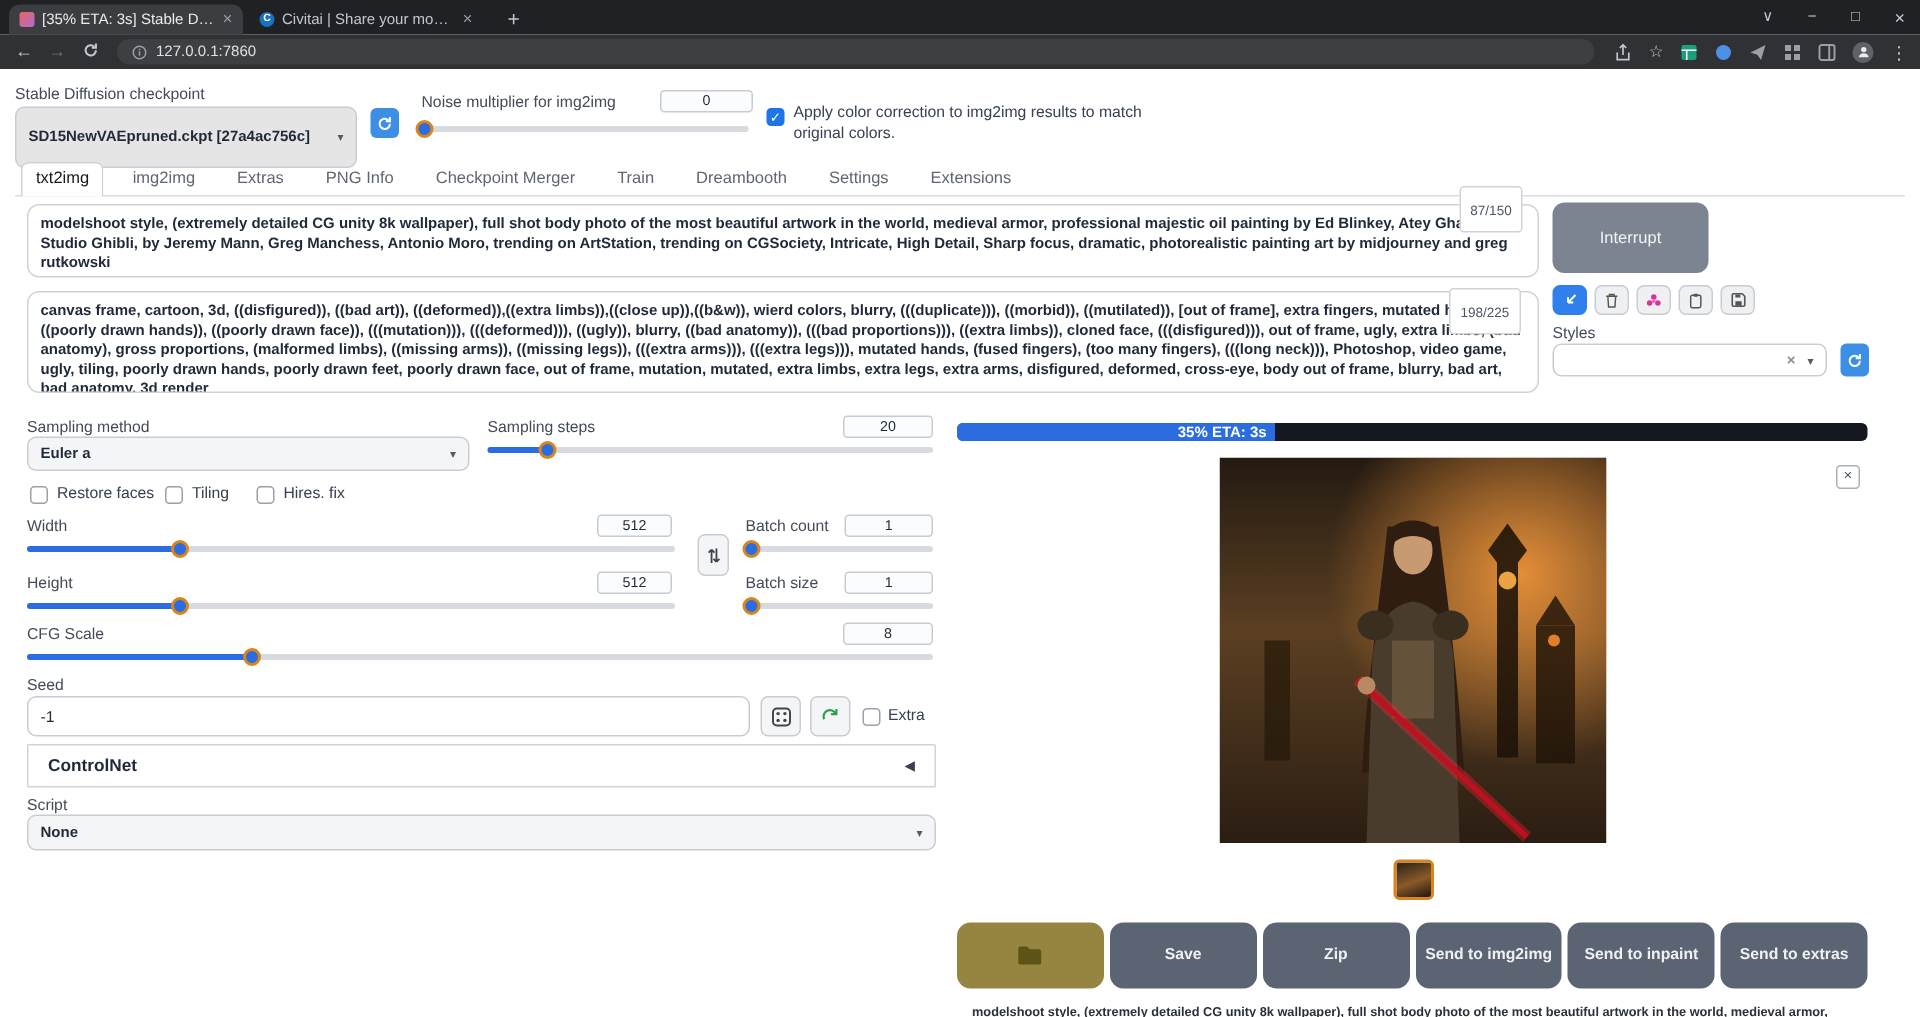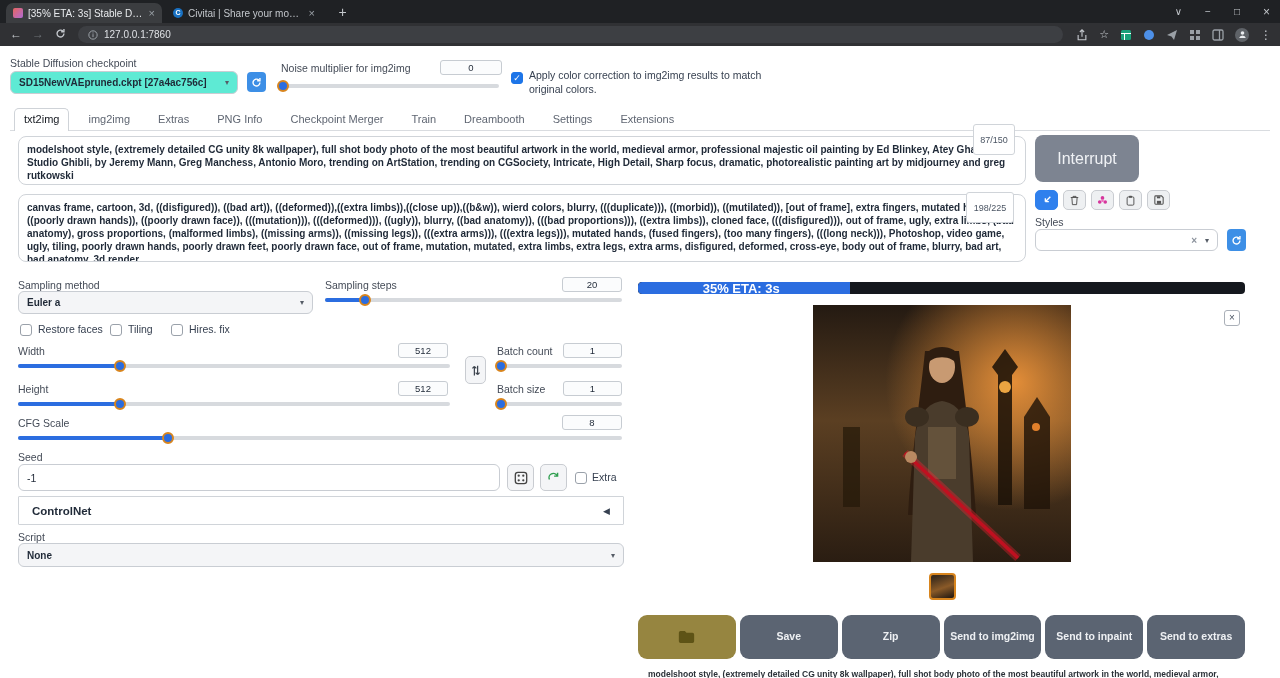--- a/index.html
+++ b/index.html
@@ -35,29 +35,29 @@
   .cb{position:absolute;width:12px;height:12px;border:1px solid #9aa1aa;border-radius:3px;background:#fff;}
   .cb.checked{background:#1d75e8;border-color:#1d75e8;color:#fff;font-size:9px;line-height:11px;text-align:center;}
   .cblbl{position:absolute;font-size:10.5px;color:#374151;}
   .blue-sq{position:absolute;background:#3d8fe6;border-radius:4px;display:flex;align-items:center;justify-content:center;}
   .tabrow{position:absolute;left:14px;top:62px;display:flex;gap:10px;height:23px;z-index:2;}
   .tabitem{padding:5px 9px 0 9px;font-size:11px;color:#5f6672;height:23px;}
   .tabitem.active{border:1px solid #cfd3d8;border-bottom:none;border-radius:5px 5px 0 0;background:#fff;color:#14181f;font-weight:400;padding-top:4px;}
   .tabs-divider{position:absolute;left:10px;right:10px;top:84px;height:1px;background:#d9dce0;}
   textarea{position:absolute;border:1px solid #d0d4d9;border-radius:8px;background:#fff;resize:none;outline:none;font-family:"Liberation Sans","DejaVu Sans",sans-serif;font-size:10px;font-weight:700;color:#1f2937;line-height:1.3;padding:6px 8px;overflow:hidden;}
   .counter{position:absolute;height:31px;border:1px solid #d0d4d9;border-radius:3px;background:#fff;font-size:9px;color:#4b5563;display:flex;align-items:center;justify-content:center;z-index:3;}
-  .gbtn{position:absolute;background:#7d8491;border-radius:8px;color:#f0f2f5;font-size:16px;display:flex;align-items:center;justify-content:center;}
+  .gbtn{position:absolute;background:#7d8491;border-radius:8px;color:#f0f2f5;font-size:11px;display:flex;align-items:center;justify-content:center;}
   .mini{position:absolute;width:23px;height:20px;border:1px solid #c9ccd1;border-radius:5px;background:#eef0f2;display:flex;align-items:center;justify-content:center;}
   .mini.blue{background:#2f80ed;border-color:#2f80ed;}
   .seedin{position:absolute;border:1px solid #c9cdd3;border-radius:6px;background:#fff;font-size:10.5px;color:#1f2937;padding:0 8px;outline:none;font-family:"Liberation Sans","DejaVu Sans",sans-serif;}
   .toolbtn{position:absolute;border:1px solid #c9ccd1;border-radius:5px;background:#f4f5f7;display:flex;align-items:center;justify-content:center;}
   .accordion{position:absolute;border:1px solid #d0d4d9;border-radius:1px;background:#fff;display:flex;align-items:center;padding:0 13px;font-size:11.5px;font-weight:700;color:#1f2937;}
   .accordion .arrow{margin-left:auto;font-size:9px;color:#374151;}
   .progress{position:absolute;left:638px;top:236px;width:607px;height:12px;background:#15181e;border-radius:4px;overflow:hidden;}
-  .pfill{height:100%;background:#2b6de0;border-radius:4px 0 0 4px;display:flex;align-items:center;justify-content:center;padding-right:6px;color:#fff;font-size:13px;font-weight:700;}
+  .pfill{height:100%;background:#2b6de0;border-radius:4px 0 0 4px;display:flex;align-items:center;justify-content:flex-end;padding-right:6px;color:#fff;font-size:10px;font-weight:700;}
   .art{position:absolute;left:813px;top:259px;width:258px;height:257px;}
   .imgclose{position:absolute;left:1224px;top:264px;width:16px;height:16px;border:1px solid #aab0b8;border-radius:3px;background:#fff;color:#4b5563;font-size:10px;line-height:14px;text-align:center;}
   .thumb{position:absolute;left:929px;top:527px;width:27px;height:27px;border:2px solid #d8851e;border-radius:4px;background:linear-gradient(160deg,#3a2b1c 10%,#8a5a28 55%,#2a1d12 95%);}
   .outbtns{position:absolute;left:638px;top:569px;width:607px;height:44px;display:flex;gap:4px;justify-content:flex-end;}
   .outbtn{flex:1;background:#5b6472;border-radius:9px;color:#eef0f3;font-size:10.5px;font-weight:600;display:flex;align-items:center;justify-content:center;text-align:center;line-height:1.3;padding:3px 5px;}
   .outbtn.folder{background:#968540;}
   .gen-info{position:absolute;left:648px;top:623px;width:600px;height:9px;overflow:hidden;font-size:8.5px;font-weight:700;color:#2b3138;line-height:10px;}
 </style>
 </head>
 <body>
@@ -138,21 +138,21 @@
           <path d="M1.3 9a3.8 3.8 0 0 1 7.4 0z" fill="#e9ebee"></path>
         </svg>
     </span>
     <span style="font-size:12px;">⋮</span>
   </div>
 </div>
 
 <div class="page">
 
   <div class="lbl" style="left:10px;top:11px;">Stable Diffusion checkpoint</div>
-  <div class="dd" style="left:10px;top:25px;width:228px;height:23px;background:#5eead4;">
+  <div class="dd" style="left:10px;top:25px;width:228px;height:41px;background:#e5e5e5;">
     <span style="white-space:nowrap;overflow:hidden;text-overflow:ellipsis;">SD15NewVAEpruned.ckpt [27a4ac756c]</span>
     <span class="caret">▾</span>
   </div>
   <div class="blue-sq" style="left:247px;top:26px;width:19px;height:20px;">
     <svg width="11" height="11" viewBox="0 0 16 16">
         <g fill="none" stroke="#fff" stroke-width="2">
           <path d="M13 8a5 5 0 1 1-1.5-3.5"></path>
           <path d="M13 1.5v4h-4"></path>
         </g>
       </svg>

